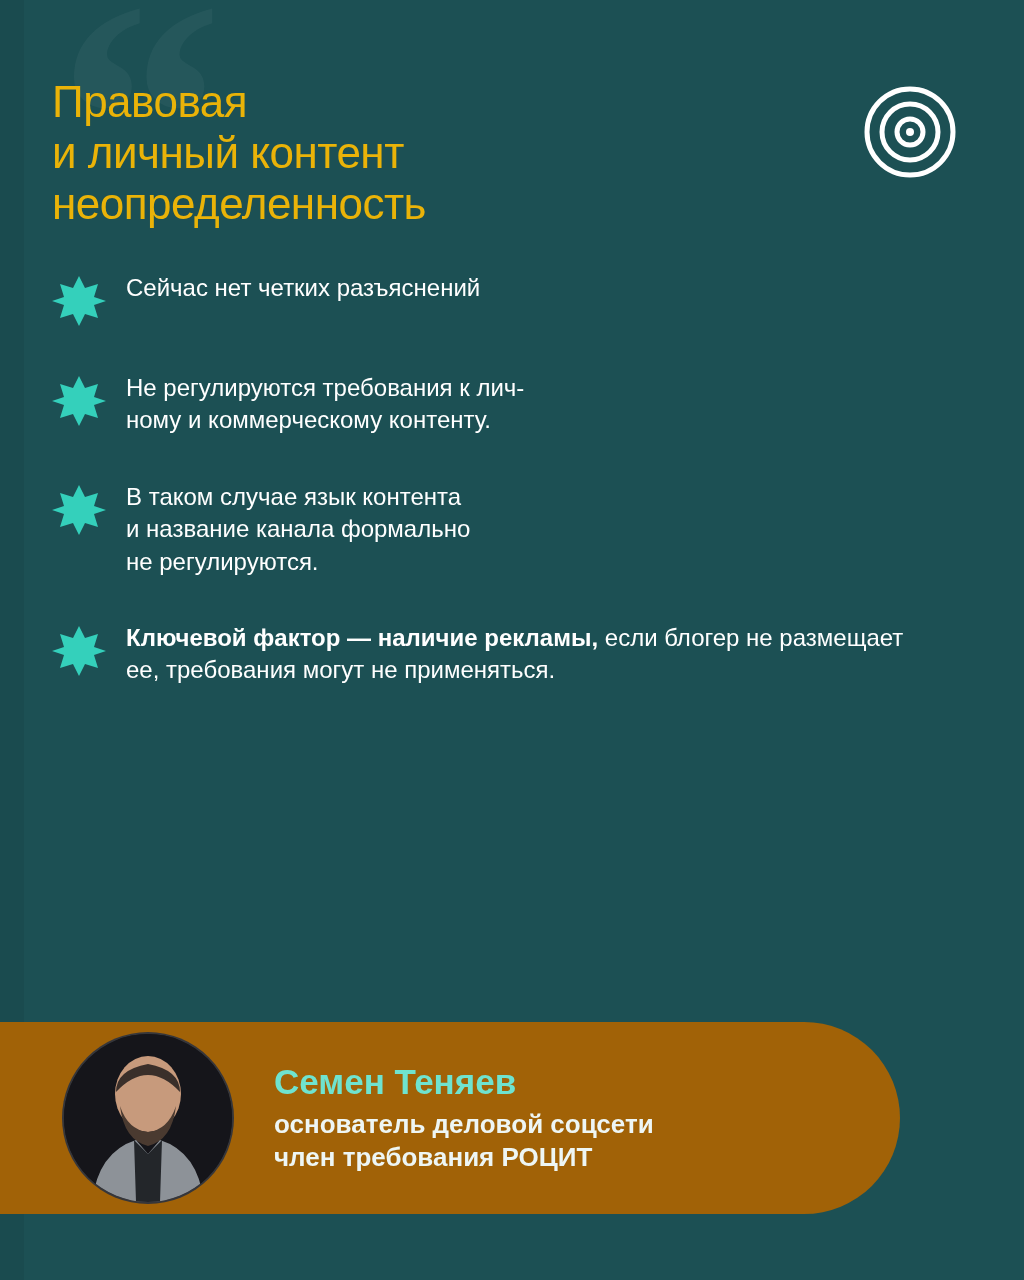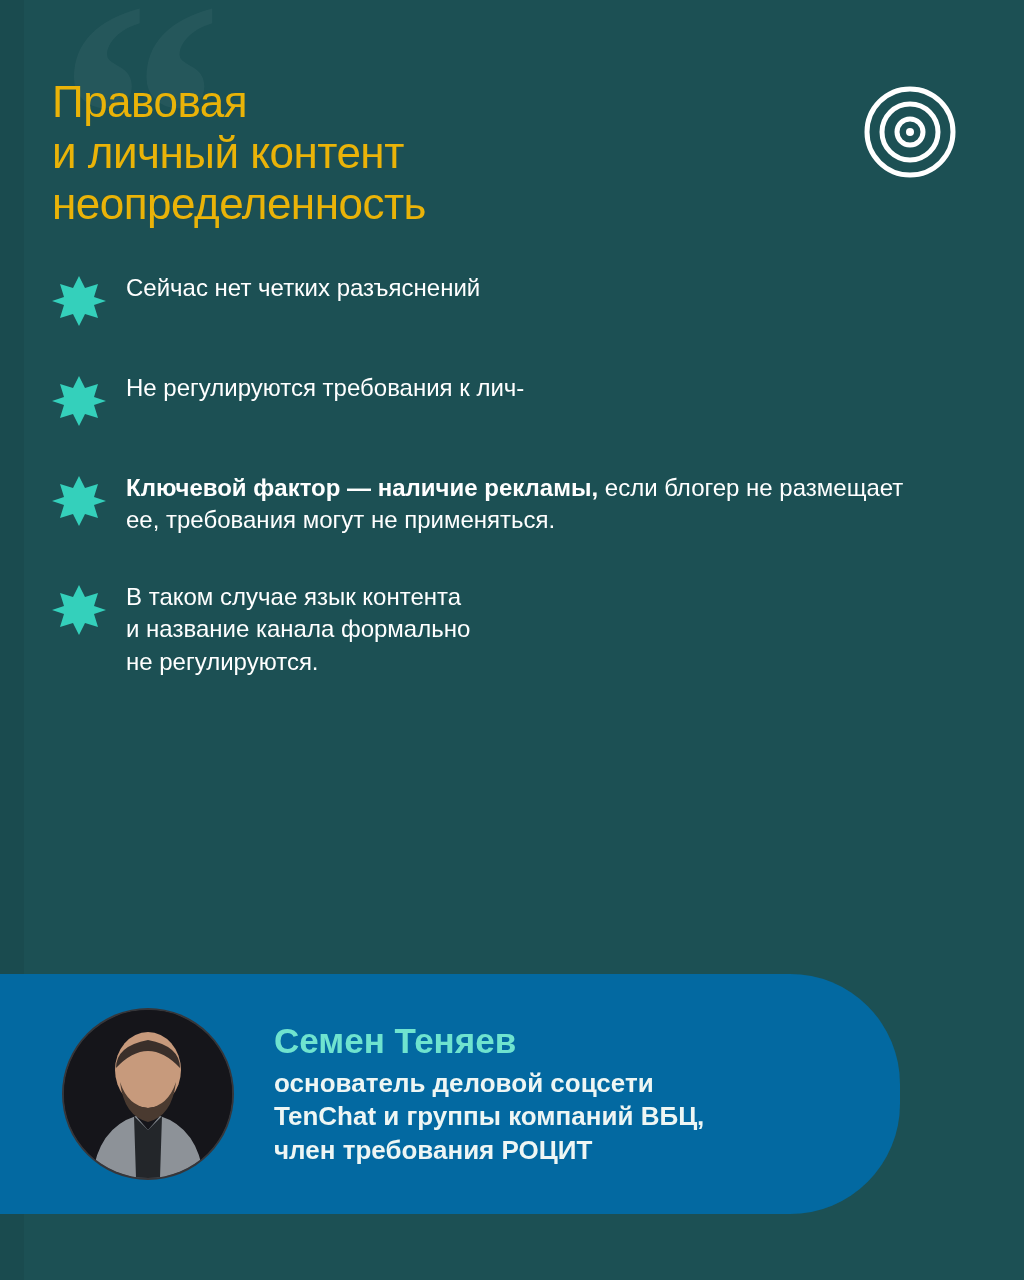--- a/index.html
+++ b/index.html
@@ -84,22 +84,22 @@
   }
   .bullet-text b {
     font-weight: 700;
   }
 
   .author-card {
     position: absolute;
     left: 0;
     bottom: 66px;
     width: 900px;
-    height: 240px;
-    background: #0369a1;
+    height: 192px;
+    background: #a16207;
     border-top-right-radius: 110px;
     border-bottom-right-radius: 110px;
     display: flex;
     align-items: center;
   }
   .avatar {
     flex: 0 0 auto;
     width: 168px;
     height: 168px;
     border-radius: 50%;
@@ -165,64 +165,64 @@
     </div>
 
     <div class="bullet">
       <span class="bullet-icon">
         <svg viewBox="0 0 54 54" width="54" height="54">
           <path d="M27 2 L33 14 L46 10 L42 23 L54 27 L42 31 L46 44 L33 40 L27 52 L21 40 L8 44 L12 31 L0 27 L12 23 L8 10 L21 14 Z" fill="#34d0bb"></path>
         </svg>
       </span>
       <div class="bullet-text">
         <span>Не регулируются требования к лич-</span><br>
-      </div>
-    </div>
-
-    <div class="bullet">
-      <span class="bullet-icon">
-        <svg viewBox="0 0 54 54" width="54" height="54">
-          <path d="M27 2 L33 14 L46 10 L42 23 L54 27 L42 31 L46 44 L33 40 L27 52 L21 40 L8 44 L12 31 L0 27 L12 23 L8 10 L21 14 Z" fill="#34d0bb"></path>
-        </svg>
-      </span>
-      <div class="bullet-text">
-        <b>Ключевой фактор — наличие рекламы,</b><span> если блогер не размещает</span><br>
-        <span>ее, требования могут не применяться.</span>
+        <span>ному и коммерческому контенту.</span>
       </div>
     </div>
 
     <div class="bullet">
       <span class="bullet-icon">
         <svg viewBox="0 0 54 54" width="54" height="54">
           <path d="M27 2 L33 14 L46 10 L42 23 L54 27 L42 31 L46 44 L33 40 L27 52 L21 40 L8 44 L12 31 L0 27 L12 23 L8 10 L21 14 Z" fill="#34d0bb"></path>
         </svg>
       </span>
       <div class="bullet-text">
         <span>В таком случае язык контента</span><br>
         <span>и название канала формально</span><br>
         <span>не регулируются.</span>
+      </div>
+    </div>
+
+    <div class="bullet">
+      <span class="bullet-icon">
+        <svg viewBox="0 0 54 54" width="54" height="54">
+          <path d="M27 2 L33 14 L46 10 L42 23 L54 27 L42 31 L46 44 L33 40 L27 52 L21 40 L8 44 L12 31 L0 27 L12 23 L8 10 L21 14 Z" fill="#34d0bb"></path>
+        </svg>
+      </span>
+      <div class="bullet-text">
+        <b>Ключевой фактор — наличие рекламы,</b><span> если блогер не размещает</span><br>
+        <span>ее, требования могут не применяться.</span>
       </div>
     </div>
 
   </div>
 
   <div class="author-card">
     <div class="avatar">
       <svg viewBox="0 0 168 168" width="168" height="168">
         <rect width="168" height="168" fill="#15151a"></rect>
         <ellipse cx="84" cy="60" rx="33" ry="38" fill="#c79a7c"></ellipse>
         <path d="M52 58 Q84 24 116 58 Q116 36 84 30 Q52 36 52 58 Z" fill="#3a2f2a"></path>
         <path d="M56 72 Q60 106 84 112 Q108 106 112 72 Q104 96 84 98 Q64 96 56 72 Z" fill="#4a3a30"></path>
         <path d="M28 168 Q34 118 72 106 L84 120 L96 106 Q134 118 140 168 Z" fill="#8d9298"></path>
         <path d="M70 106 L84 120 L98 106 L96 168 L72 168 Z" fill="#23262a"></path>
       </svg>
     </div>
     <div class="author-info">
       <div class="author-name">Семен Теняев</div>
       <div class="author-role">
         <span>основатель деловой соцсети</span>
-        <span>TenChat и группы компаний ВБЦ,</span>
         <span>член требования РОЦИТ</span>
       </div>
     </div>
   </div>
 
 </div>
 
 </body></html>

